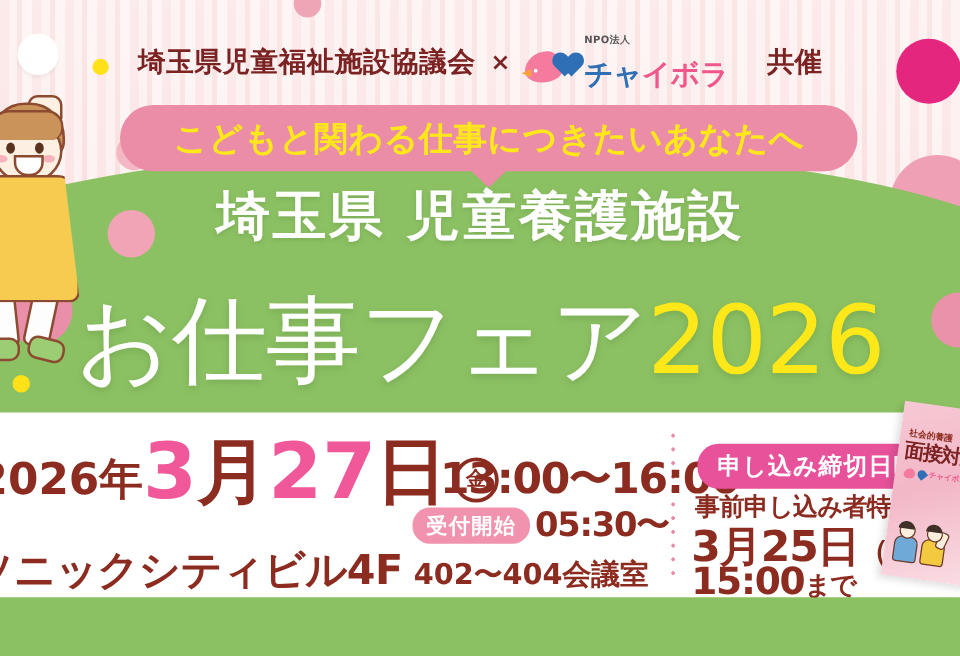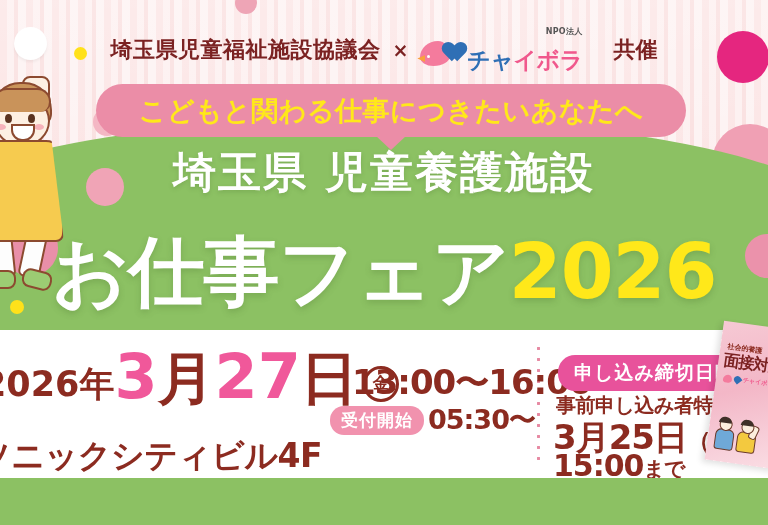--- a/index.html
+++ b/index.html
@@ -73,21 +73,21 @@
   .heart{
     position:absolute;left:17px;top:1px;width:24px;height:21px;
   }
   .heart:before,.heart:after{
     content:"";position:absolute;top:0;width:13px;height:18px;
     background:#2f6fb5;border-radius:13px 13px 0 0;
   }
   .heart:before{left:11px;transform:rotate(45deg);transform-origin:0 100%;}
   .heart:after{left:11px;transform:rotate(-45deg);transform-origin:100% 100%;}
   .logo-text{display:flex;flex-direction:column;line-height:1;}
-  .npo{font-size:8px;color:#555;letter-spacing:.3px;margin-bottom:13px;font-weight:bold;text-align:right;}
+  .npo{font-size:8px;color:#555;letter-spacing:.3px;margin-bottom:13px;font-weight:bold;}
   .chaibora{font-size:23px;font-weight:bold;letter-spacing:-.5px;white-space:nowrap;}
   .cb-b{color:#2f6fb5;}
   .cb-p{color:#f0588c;}
   .hdr-kyosai{font-size:22px;font-weight:bold;color:#7b2222;margin-left:21px;}
 
   
   .banner{
     position:absolute;left:96px;top:84px;width:590px;height:53px;
     background:#eb8da7;border-radius:27px;
     display:flex;align-items:center;justify-content:center;
@@ -102,21 +102,21 @@
   }
 
   
   .title-sub{
     position:absolute;left:0;top:144px;width:768px;text-align:center;
     font-size:43px;font-weight:bold;color:#ffffff;letter-spacing:2px;white-space:nowrap;
     text-shadow:0 2px 4px rgba(80,120,50,.28);
   }
   .title-main{
     position:absolute;left:0;top:222px;width:768px;text-align:center;
-    font-size:76px;font-weight:bold;letter-spacing:-1px;white-space:nowrap;
+    font-size:76px;font-weight:normal;letter-spacing:-1px;white-space:nowrap;
     text-shadow:0 3px 6px rgba(80,120,50,.30);
   }
   .tm-white{color:#ffffff;}
   .tm-year{color:#ffe81a;}
 
   
   .panel{
     position:absolute;left:0;top:330px;width:768px;height:148px;background:#ffffff;
   }
   .divider{
@@ -317,20 +317,21 @@
   </div>
 
   <div class="time-main">13:00〜16:00</div>
   <div class="time-row2">
     <span class="pill-uketsuke">受付開始</span>
     <span class="time-sub">05:30〜</span>
   </div>
 
   <div class="venue">
     <span class="venue-name">ソニックシティビル4F</span>
+    <span class="venue-room">402〜404会議室</span>
   </div>
 
   <div class="pill-deadline">申し込み締切日時</div>
   <div class="benefit-row">
     <span class="benefit-text">事前申し込み者特典</span>
     <span class="play-icon">
         <i></i>
       </span>
   </div>
   <div class="deadline-date"><span>3月25日</span><span class="small">（水）</span></div>

